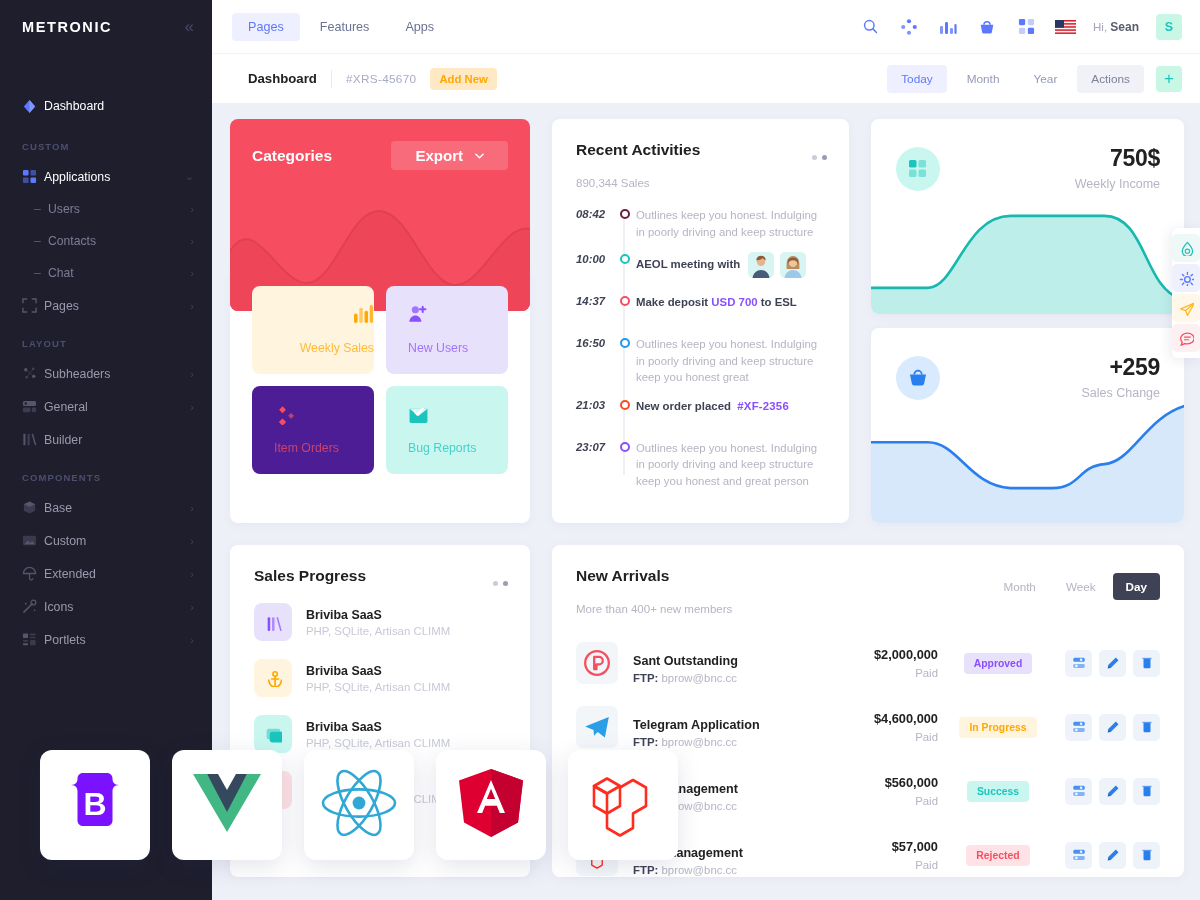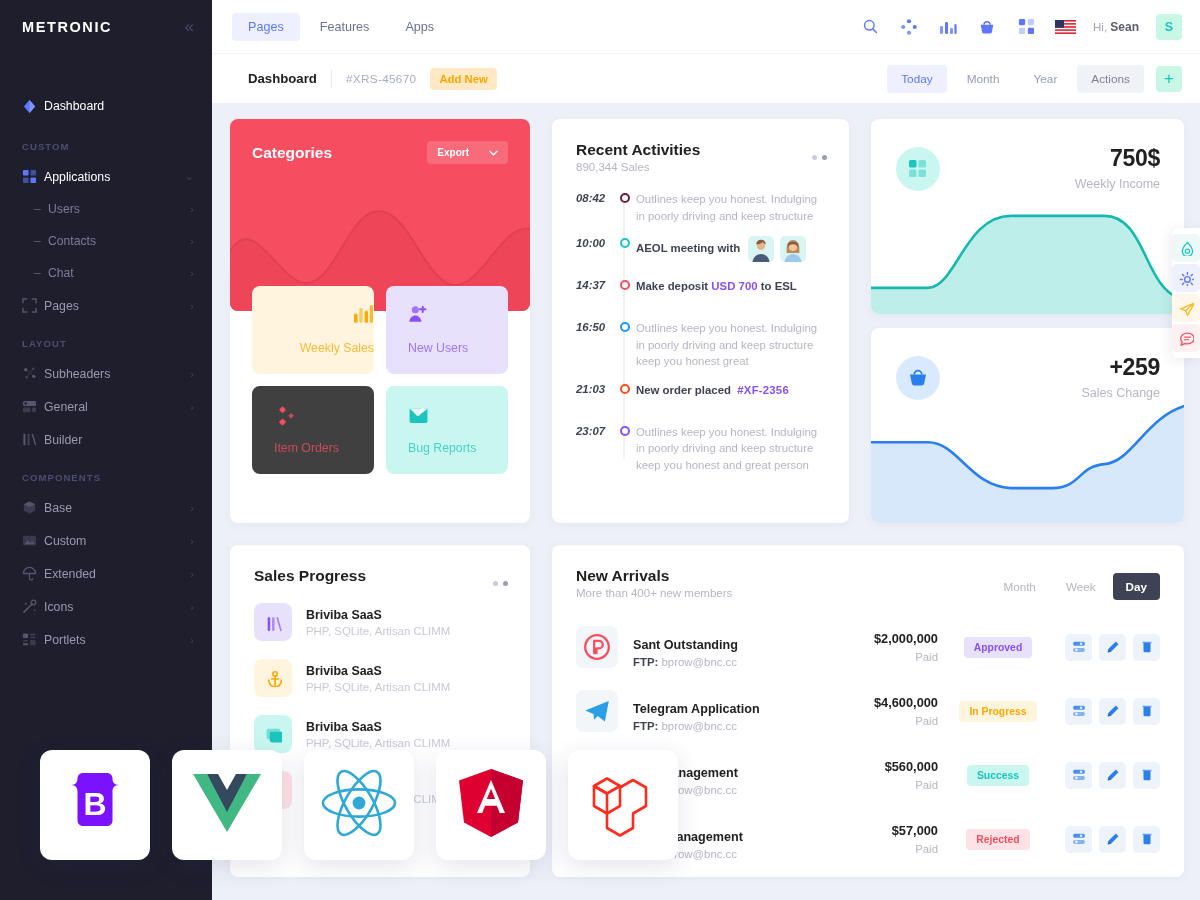--- a/index.html
+++ b/index.html
@@ -57,31 +57,31 @@
 
   .content { flex: 1; padding: 16px 16px 0 18px; overflow: hidden; }
   .row { display: flex; gap: 22px; }
   .card { background: #fff; border-radius: 8px; box-shadow: 0 2px 10px rgba(60,70,120,.05); }
 
   
   .cat-wrap { width: 300px; flex: 0 0 300px; position: relative; height: 404px; }
   .cat-red { position: absolute; left: 0; top: 0; width: 300px; height: 192px; background: #f64e60; border-radius: 8px; overflow: hidden; }
   .cat-head { display: flex; align-items: center; justify-content: space-between; padding: 22px 22px 0; position: relative; z-index: 2; }
   .cat-title { color: #fff; font-size: 15.5px; font-weight: bold; }
-  .export-btn { background: rgba(255,255,255,.17); color: #fff; font-size: 10px; font-weight: bold; padding: 6px 10px; border-radius: 4px; display: flex; align-items: center; gap: 20px; cursor: pointer; }
+  .export-btn { background: rgba(255,255,255,.17); color: #fff; font-size: 15px; font-weight: bold; padding: 6px 24px; border-radius: 4px; display: flex; align-items: center; gap: 12px; cursor: pointer; }
   .cat-wave { position: absolute; left: 0; bottom: 0; width: 300px; height: 120px; }
   .cat-white { position: absolute; left: 0; top: 152px; width: 300px; height: 252px; background: #fff; border-radius: 8px; box-shadow: 0 2px 10px rgba(60,70,120,.05); }
   .tiles { position: absolute; left: 22px; top: 167px; width: 256px; display: flex; flex-wrap: wrap; gap: 12px; z-index: 3; }
   .tile { width: 122px; height: 88px; border-radius: 8px; padding: 18px 0 0 22px; cursor: pointer; }
   .tile-label { font-size: 12.3px; margin-top: 12px; font-weight: 500; }
 
   
   .act-card { flex: 0 0 297px; height: 404px; padding: 22px 20px 0 24px; position: relative; }
   .card-title { font-size: 15.5px; color: #212121; font-weight: bold; }
-  .card-sub { font-size: 11.5px; color: #b5b5c3; margin-top: 2px; }
+  .card-sub { font-size: 11.5px; color: #b5b5c3; margin-top: 18px; }
   .dots { position: absolute; right: 22px; top: 36px; display: flex; gap: 5px; cursor: pointer; }
   .dot { width: 5px; height: 5px; border-radius: 50%; background: #c9ccd9; }
   .dot.d2 { background: #9a9eb3; }
   .timeline { margin-top: 18px; position: relative; }
   .tl-line { position: absolute; left: 47px; top: 10px; bottom: 14px; width: 2px; background: #eff0f6; }
   .tl-row { display: flex; align-items: flex-start; position: relative; min-height: 30px; margin-bottom: 12px; }
   .tl-time { width: 38px; flex: 0 0 38px; font-size: 11.4px; font-weight: bold; color: #3f4254; padding-top: 1px; font-style: italic; }
   .tl-mark { width: 22px; flex: 0 0 22px; display: flex; justify-content: center; padding-top: 2px; position: relative; z-index: 2; }
   .ring { width: 10px; height: 10px; border-radius: 50%; border: 2.5px solid #000; background: #fff; }
   .tl-text { flex: 1; font-size: 11.4px; line-height: 16.5px; color: #b5b5c3; }
@@ -397,21 +397,21 @@
                     <rect x="11" y="6.5" width="3.3" height="11.5" rx="1.5" fill="#ffa800"></rect>
                     <rect x="16" y="1" width="3" height="17" rx="1.5" fill="#ffa800" opacity=".8"></rect>
                   </svg></span>
     <div class="tile-label" style="color:#ffa800;opacity:.75">Weekly Sales</div></div>
               <div class="tile" style="background: rgb(232, 225, 251);"><span><svg width="21" height="21" viewBox="0 0 20 20">
                     <circle cx="7" cy="5.5" r="3.4" fill="#8950fc" opacity=".75"></circle>
                     <path d="M1.2 17c.4-3.8 2.9-6 5.8-6s5.4 2.2 5.8 6z" fill="#8950fc"></path>
                     <path d="M14 2.5v5.2M11.4 5.1h5.2" stroke="#8950fc" stroke-width="1.9" stroke-linecap="round"></path>
                   </svg></span>
     <div class="tile-label" style="color:#8950fc;opacity:.75">New Users</div></div>
-              <div class="tile" style="background: #404040;"><span><svg width="21" height="21" viewBox="0 0 16 16">
+              <div class="tile" style="background: #4c1d95;"><span><svg width="21" height="21" viewBox="0 0 16 16">
                     <path d="M6.5 1.8l2.6 2.6-2.6 2.6L3.9 4.4z" fill="#f64e60"></path>
                     <path d="M13 6.8l2.2 2.2-2.2 2.2-2.2-2.2z" fill="#f64e60" opacity=".7"></path>
                     <path d="M6.5 11l2.8 2.8-2.8 2.8-2.8-2.8z" fill="#f64e60"></path>
                   </svg></span>
     <div class="tile-label" style="color:#f64e60;opacity:.75">Item Orders</div></div>
               <div class="tile" style="background: rgb(201, 247, 240);"><span><svg width="21" height="21" viewBox="0 0 20 20">
                     <path d="M1.5 4.5h17v12a1.5 1.5 0 0 1-1.5 1.5H3a1.5 1.5 0 0 1-1.5-1.5z" fill="#1bc5bd"></path>
                     <path d="M1.5 4.5L10 11.5l8.5-7" fill="#ffffff" opacity=".85"></path>
                     <path d="M6.6 7.6l2.4 2.6L14 4.4" stroke="#ffffff" stroke-width="2" fill="none" stroke-linecap="round" stroke-linejoin="round"></path>
                   </svg></span>

